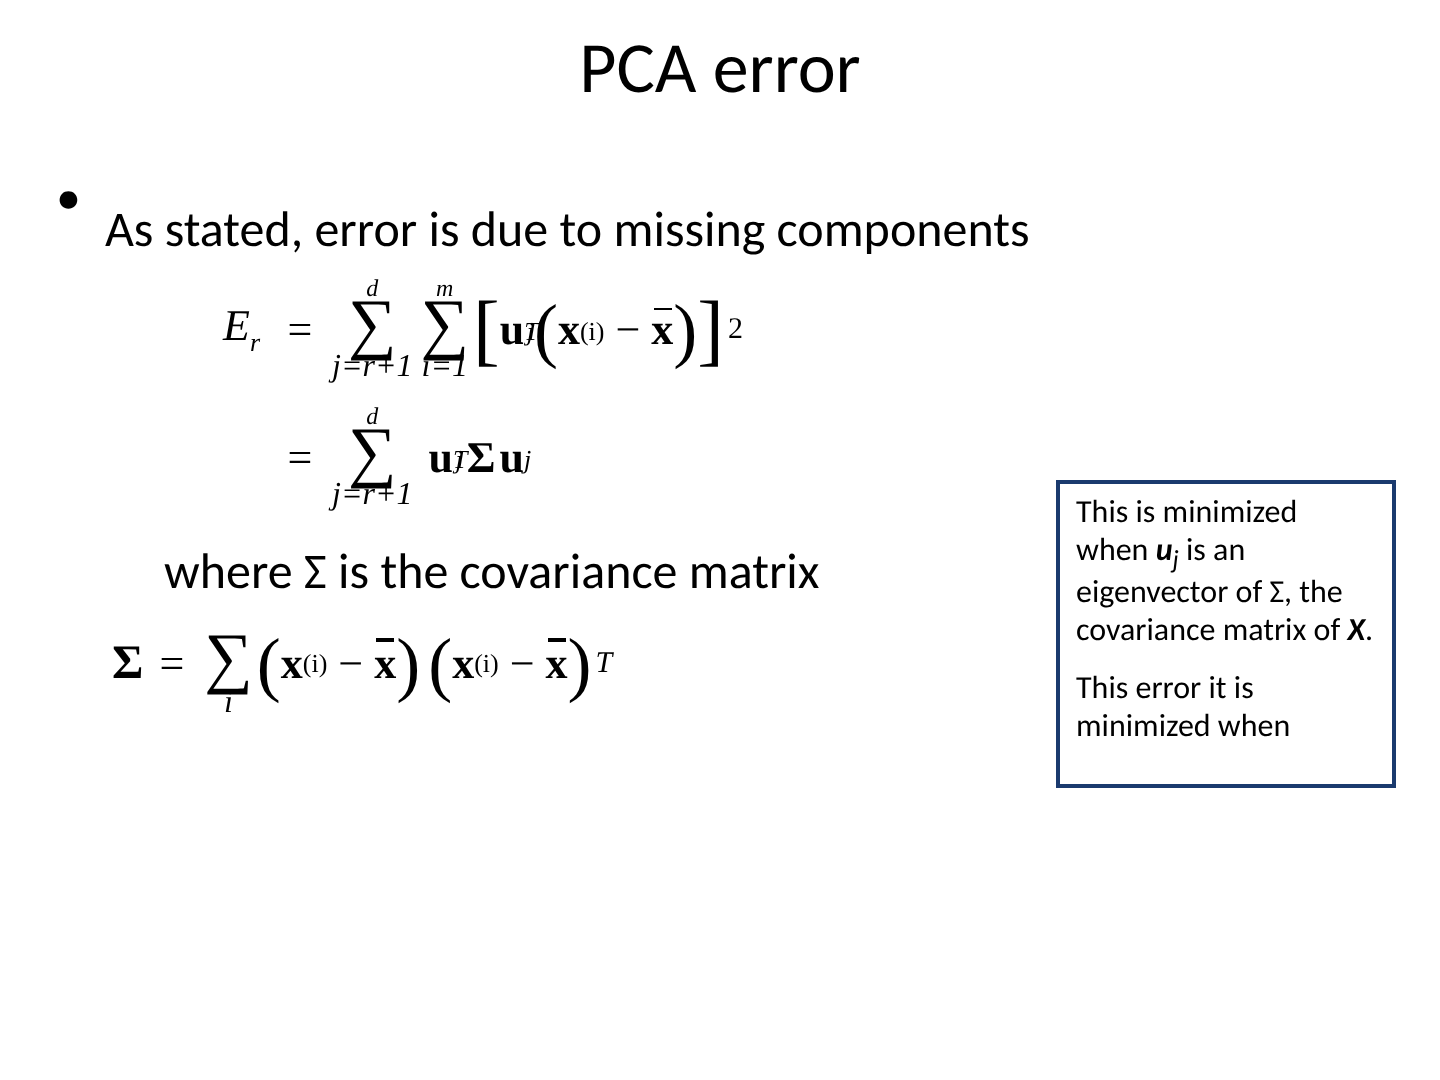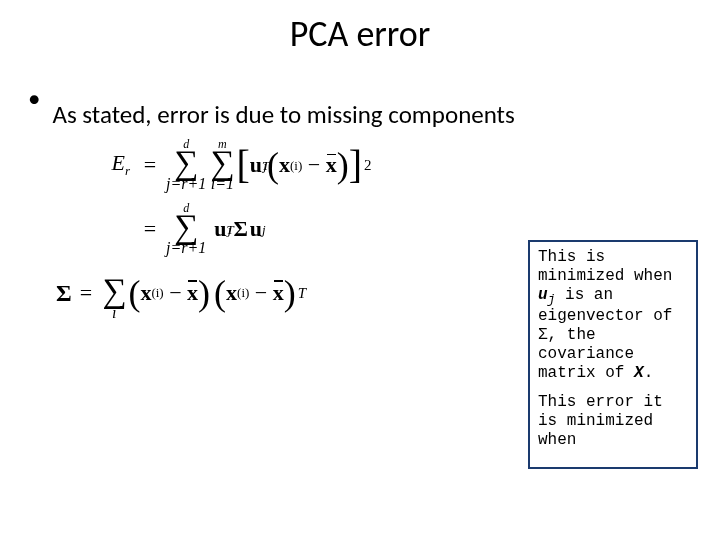--- a/index.html
+++ b/index.html
@@ -150,21 +150,20 @@
     top: 240px;
     width: 170px;
     border: 2px solid #1a3a6e;
     padding: 6px 8px 8px 8px;
     font-size: 16px;
     line-height: 1.18;
     box-sizing: border-box;
   }
   .callout p {
     margin: 0 0 10px 0;
-    font-family: Liberation Mono, monospace;
   }
   .callout-eq {
     font-family: "Cambria Math","Times New Roman",serif;
     font-size: 18px;
     text-align: center;
     margin-top: 6px;
   }
 </style>
 </head>
 <body>
@@ -220,20 +219,21 @@
         <span class="bold">u</span>
           <span class="supscript ital">T</span>
           <span class="subscript" style="margin-left:-6px">j</span>
         <span class="bold" style="margin:0 2px">Σ</span>
         <span class="bold">u</span>
           <span class="subscript">j</span>
       </span>
     </div>
   </div>
 
+  <div class="where-line">where Σ is the covariance matrix</div>
 
   <div class="cov-eq">
     <span class="bold" style="font-size:24px">Σ</span>
     <span style="margin:0 8px">=</span>
     <span class="sigma-stack">
       <span class="sigma-top">&nbsp;</span>
       <span class="sigma-sym">∑</span>
       <span class="sigma-bot">i</span>
     </span>
     <span class="paren">(</span>

